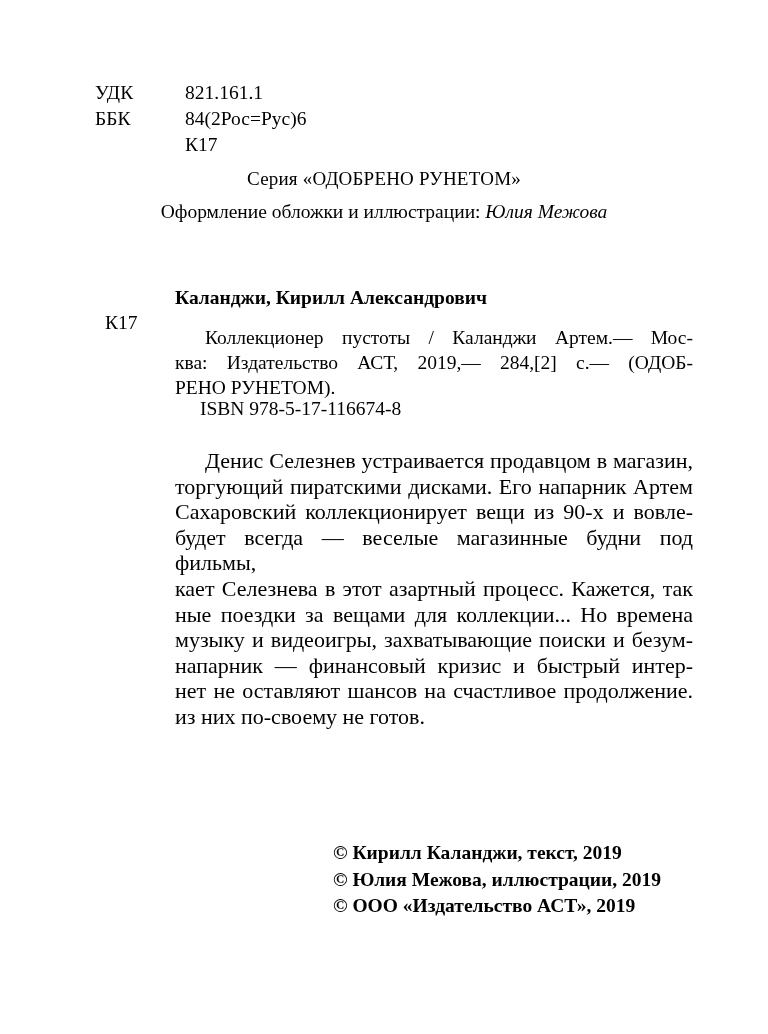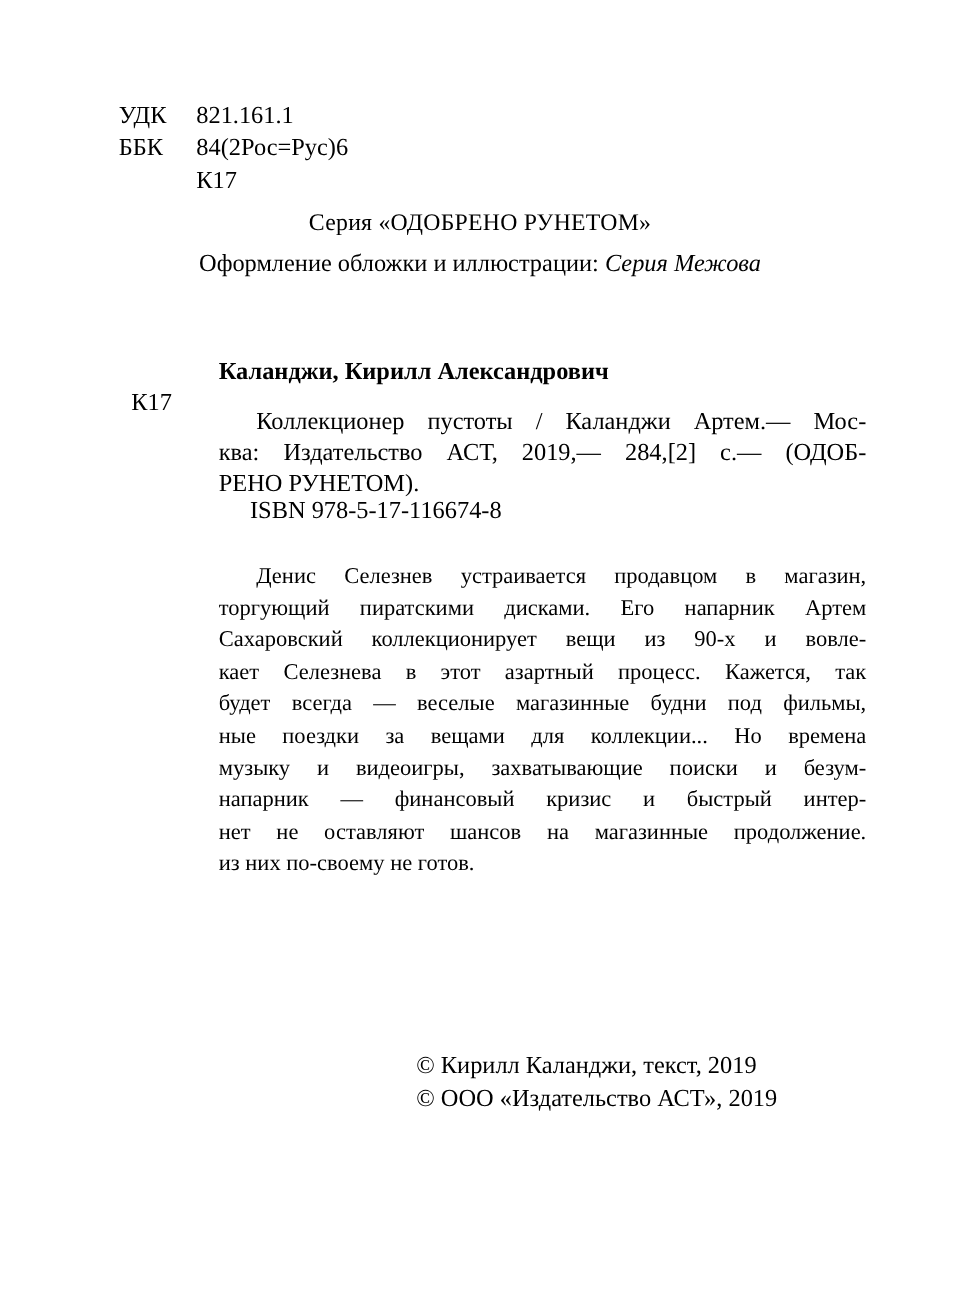--- a/index.html
+++ b/index.html
@@ -27,20 +27,21 @@
   .classif {
     position: absolute;
     left: 95px;
     top: 80px;
     font-size: 19.5px;
     line-height: 26px;
   }
   .classif-row {
     display: flex;
     white-space: pre;
+    gap: 28px;
   }
   .classif-key {
     width: 62px;
     flex: 0 0 62px;
   }
   .classif-val {
     flex: 0 0 auto;
   }
 
   
@@ -114,21 +115,21 @@
     top: 398px;
     font-size: 19.5px;
   }
 
   
   .annotation {
     position: absolute;
     left: 175px;
     top: 448px;
     width: 518px;
-    font-size: 18px;
+    font-size: 22px;
     line-height: 25.6px;
   }
   .annotation .ln {
     display: block;
     text-align: justify;
     text-align-last: justify;
   }
   .annotation .ln.first {
     text-indent: 30px;
   }
@@ -140,20 +141,21 @@
   .copyright {
     position: absolute;
     left: 333px;
     top: 840px;
     font-size: 19.5px;
     line-height: 26.5px;
   }
   .copyright .cline {
     display: block;
     white-space: pre;
+    font-weight: bold;
   }
 </style>
 </head>
 <body>
 
 <div class="page">
 
   <div class="classif">
     <div class="classif-row">
       <span class="classif-key">УДК</span>
@@ -165,48 +167,49 @@
     </div>
     <div class="classif-row">
       <span class="classif-key"></span>
       <span class="classif-val">К17</span>
     </div>
   </div>
 
   <div class="series-line">Серия «ОДОБРЕНО РУНЕТОМ»</div>
 
   <div class="credits-line">
-    <span>Оформление обложки и иллюстрации: </span><span class="person">Серия Межова</span>
+    <span>Оформление обложки и иллюстрации: </span><span class="person">Юлия Межова</span>
   </div>
 
   <div class="biblio">
     <span class="biblio-marker">К17</span>
     <div class="biblio-body">
       <span class="biblio-author">Каланджи, Кирилл Александрович</span>
       <span class="biblio-text">
         <span class="ln first">Коллекционер пустоты / Каланджи Артем.— Мос-</span>
         <span class="ln">ква: Издательство АСТ, 2019,— 284,[2] с.— (ОДОБ-</span>
         <span class="ln last">РЕНО РУНЕТОМ).</span>
       </span>
     </div>
   </div>
 
   <div class="isbn">ISBN 978-5-17-116674-8</div>
 
   <div class="annotation">
     <span class="ln first">Денис Селезнев устраивается продавцом в магазин,</span>
     <span class="ln">торгующий пиратскими дисками. Его напарник Артем</span>
     <span class="ln">Сахаровский коллекционирует вещи из 90-х и вовле-</span>
+    <span class="ln">будет всегда — веселые магазинные будни под фильмы,</span>
     <span class="ln">кает Селезнева в этот азартный процесс. Кажется, так</span>
-    <span class="ln">будет всегда — веселые магазинные будни под фильмы,</span>
     <span class="ln">ные поездки за вещами для коллекции... Но времена</span>
     <span class="ln">музыку и видеоигры, захватывающие поиски и безум-</span>
     <span class="ln">напарник — финансовый кризис и быстрый интер-</span>
-    <span class="ln">нет не оставляют шансов на магазинные продолжение.</span>
+    <span class="ln">нет не оставляют шансов на счастливое продолжение.</span>
     <span class="ln last">из них по-своему не готов.</span>
   </div>
 
   <div class="copyright">
     <span class="cline">© Кирилл Каланджи, текст, 2019</span>
+    <span class="cline">© Юлия Межова, иллюстрации, 2019</span>
     <span class="cline">© ООО «Издательство АСТ», 2019</span>
   </div>
 
 </div>
 
 </body></html>

